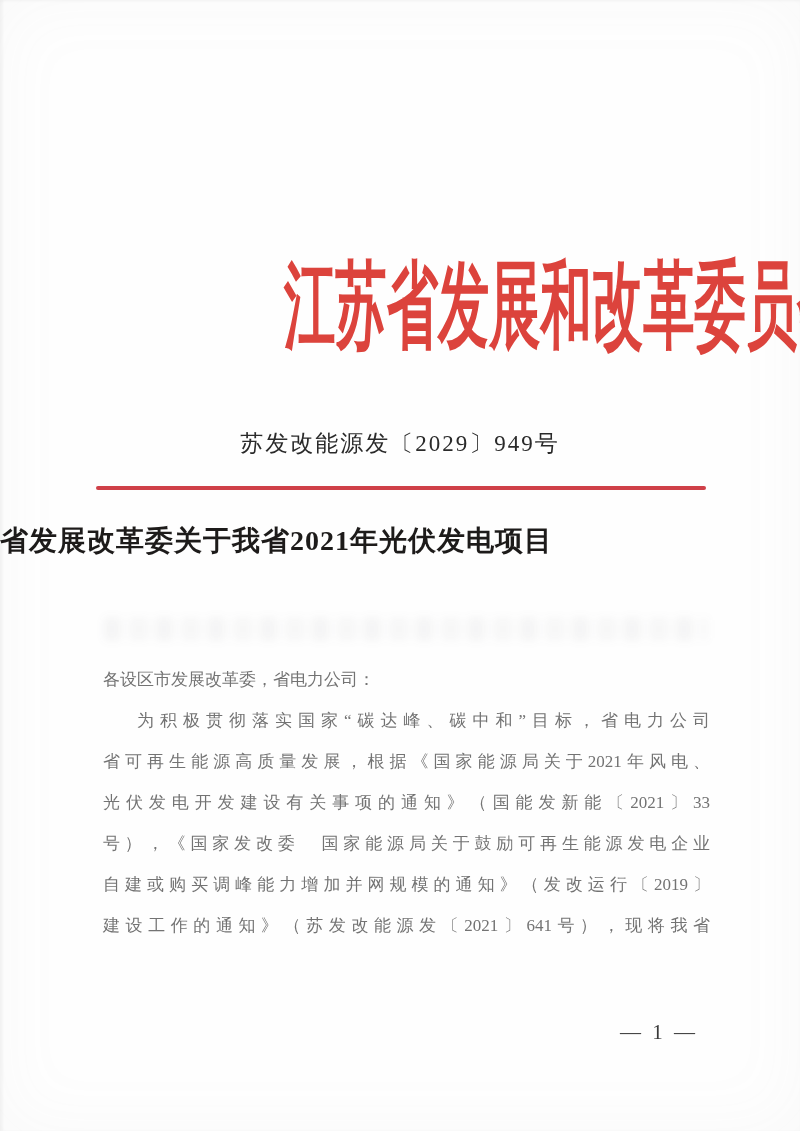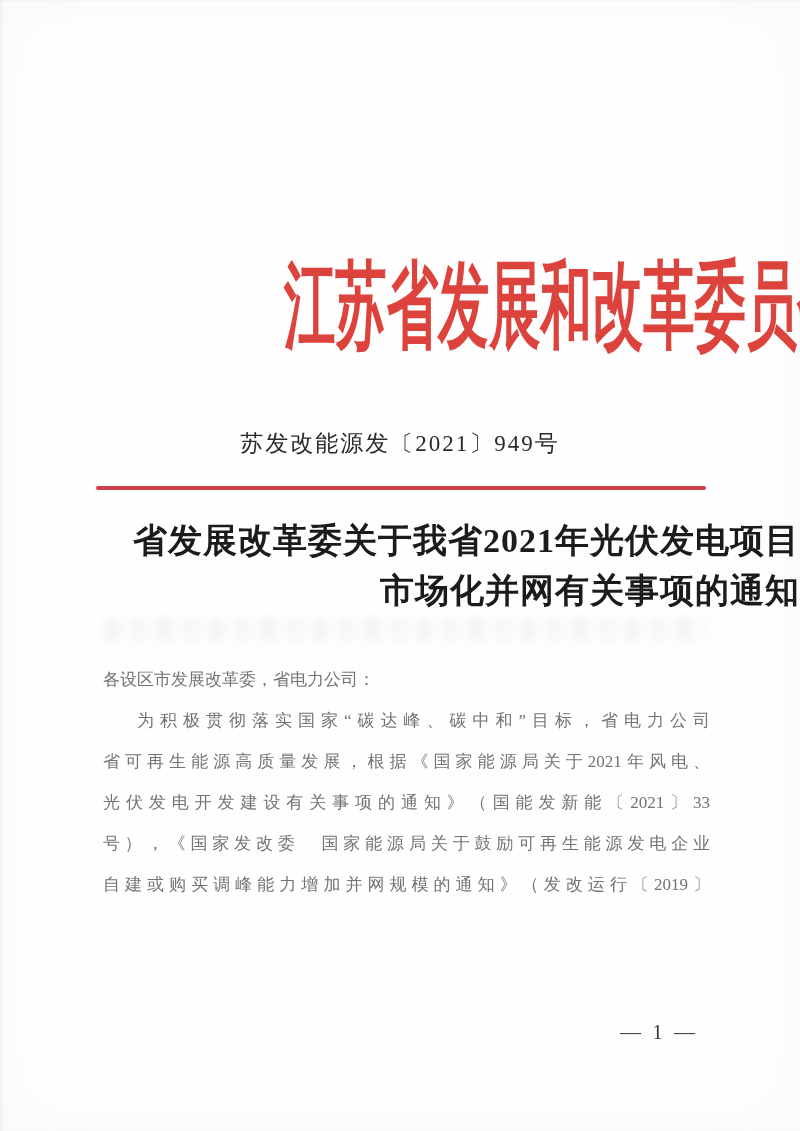--- a/index.html
+++ b/index.html
@@ -60,23 +60,23 @@
     height: 4px;
     background: var(--rule-red, #cf4048);
     border-radius: 2px;
   }
   
   .notice-title {
     position: absolute;
     top: 516px;
     left: 0;
     width: 100%;
-    text-align: right;
+    text-align: left;
     font-weight: bold;
-    font-size: 34px;
+    font-size: 28px;
     line-height: 50px;
     letter-spacing: 1px;
     color: #1d1b1a;
   }
   
   .ghost-smudge {
     position: absolute;
     top: 617px;
     left: 104px;
     width: 604px;
@@ -126,35 +126,35 @@
 </style>
 </head>
 <body>
 
 <div class="page">
 
   <div class="red-header">
     <span class="stretch">江苏省发展和改革委员会文件</span>
   </div>
 
-  <div class="doc-number">苏发改能源发〔2021〕949号</div>
+  <div class="doc-number">苏发改能源发〔2029〕949号</div>
 
   <div class="red-rule"></div>
 
   <div class="notice-title">
     <div>省发展改革委关于我省2021年光伏发电项目</div>
-    <div>市场化并网有关事项的通知</div>
   </div>
 
   <div class="ghost-smudge"></div>
 
   <div class="body-block">
     <div class="salutation">各设区市发展改革委，省电力公司：</div>
     <div class="line indent">为积极贯彻落实国家“碳达峰、碳中和”目标，省电力公司</div>
     <div class="line">省可再生能源高质量发展，根据《国家能源局关于2021年风电、</div>
     <div class="line">光伏发电开发建设有关事项的通知》（国能发新能〔2021〕33</div>
     <div class="line">号），《国家发改委　国家能源局关于鼓励可再生能源发电企业</div>
     <div class="line">自建或购买调峰能力增加并网规模的通知》（发改运行〔2019〕</div>
+    <div class="line">建设工作的通知》（苏发改能源发〔2021〕641号），现将我省</div>
   </div>
 
   <div class="page-number">— 1 —</div>
 
 </div>
 
 </body></html>

